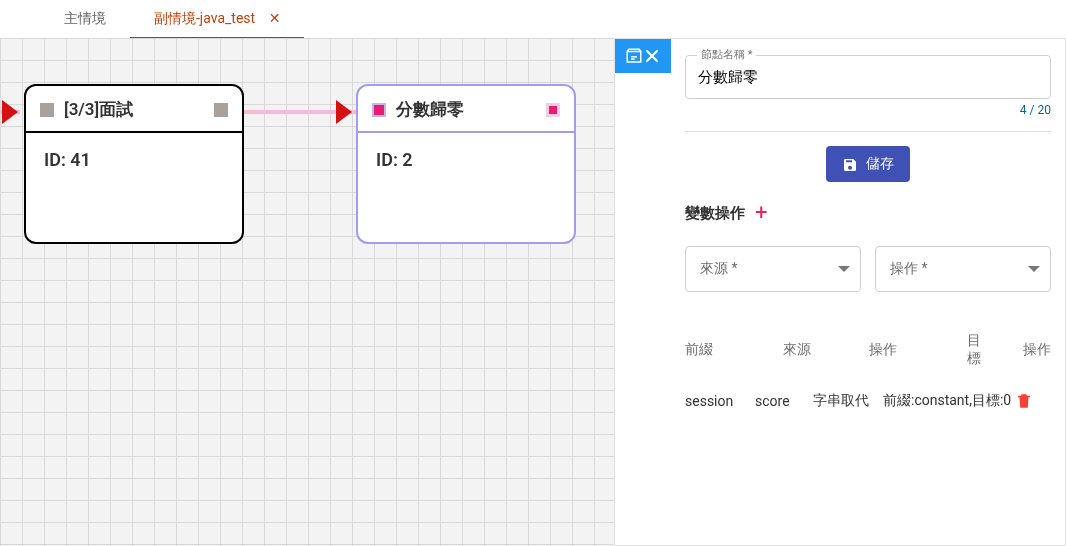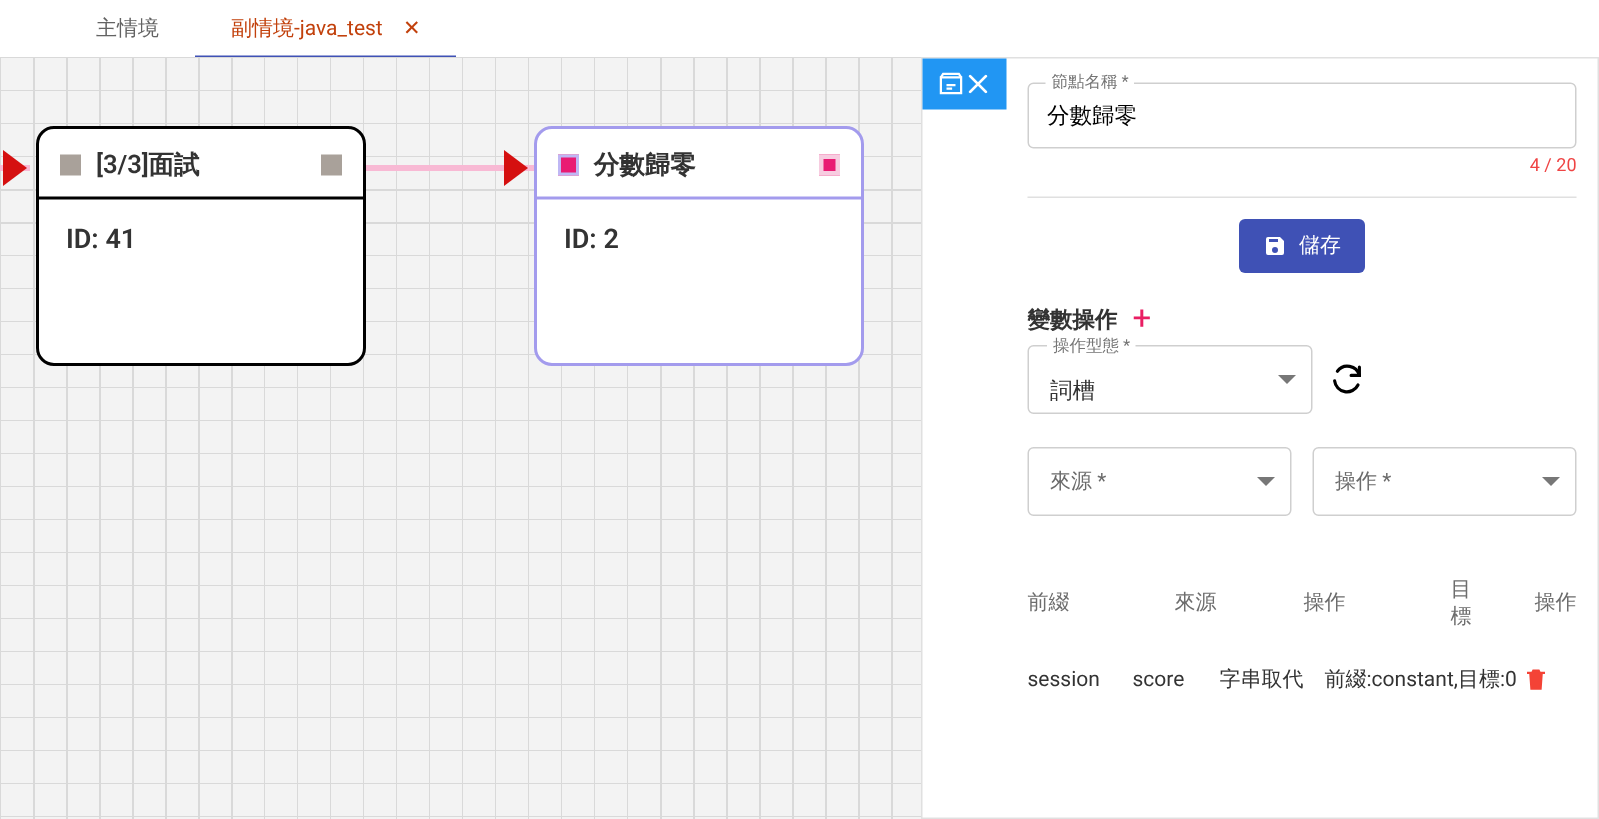--- a/index.html
+++ b/index.html
@@ -81,28 +81,28 @@
   
   .field-outer { position: relative; margin-top: 8px; }
   .field-outer .float-label {
     position: absolute; left: 12px; top: -8px; background: #fff;
     font-size: 11px; color: #757575; padding: 0 4px;
   }
   .field-outer input {
     width: 100%; height: 44px; border: 1px solid #cfcfcf; border-radius: 4px;
     padding: 0 12px; font-size: 15px; outline: none;
   }
-  .counter { text-align: right; font-size: 12px; color: #ef4444; margin-top: 4px; }
+  .counter { text-align: right; font-size: 12px; color: #0369a1; margin-top: 4px; }
   .hr { border: none; border-top: 1px solid #e0e0e0; margin: 14px 0; }
 
   .save-row { text-align: center; }
   .save-btn {
     background: #3f51b5; color: #fff; border: none; border-radius: 4px;
     padding: 9px 16px; font-size: 14px; cursor: pointer;
-    display: inline-flex; align-items: center; gap: 8px;
+    display: inline-flex; align-items: flex-end; gap: 8px;
   }
 
   .section-row { display: flex; align-items: center; gap: 10px; margin-top: 20px; }
   .section-row .title { font-size: 15px; font-weight: 600; }
   .plus-btn { color: #e91e63; font-size: 22px; cursor: pointer; line-height: 1; }
 
   
   .selects-row { display: flex; gap: 12px; margin-top: 6px; align-items: center; }
   .select {
     position: relative; border: 1px solid #cfcfcf; border-radius: 4px;
@@ -222,34 +222,20 @@
         </span>
         <span>儲存</span>
       </button>
     </div>
 
     <div class="section-row">
       <span class="title">變數操作</span>
       <span class="plus-btn">+</span>
     </div>
 
-    <div class="selects-row">
-      <div class="select">
-        <span class="float-label">操作型態 *</span>
-        <span>詞槽</span>
-        <span class="caret"></span>
-      </div>
-      <span class="refresh">
-        <svg width="22" height="22" viewBox="0 0 24 24" fill="none" stroke="#000" stroke-width="2.3" stroke-linecap="round">
-          <path d="M21 3v6h-6"></path>
-            <path d="M3 13a9 9 0 0 0 17 3"></path>
-            <path d="M21 9A9 9 0 0 0 5 6"></path>
-        </svg>
-      </span>
-    </div>
 
     <div class="sel-row2">
       <div class="select">
         <span class="placeholder">來源 *</span>
         <span class="caret"></span>
       </div>
       <div class="select">
         <span class="placeholder">操作 *</span>
         <span class="caret"></span>
       </div>

